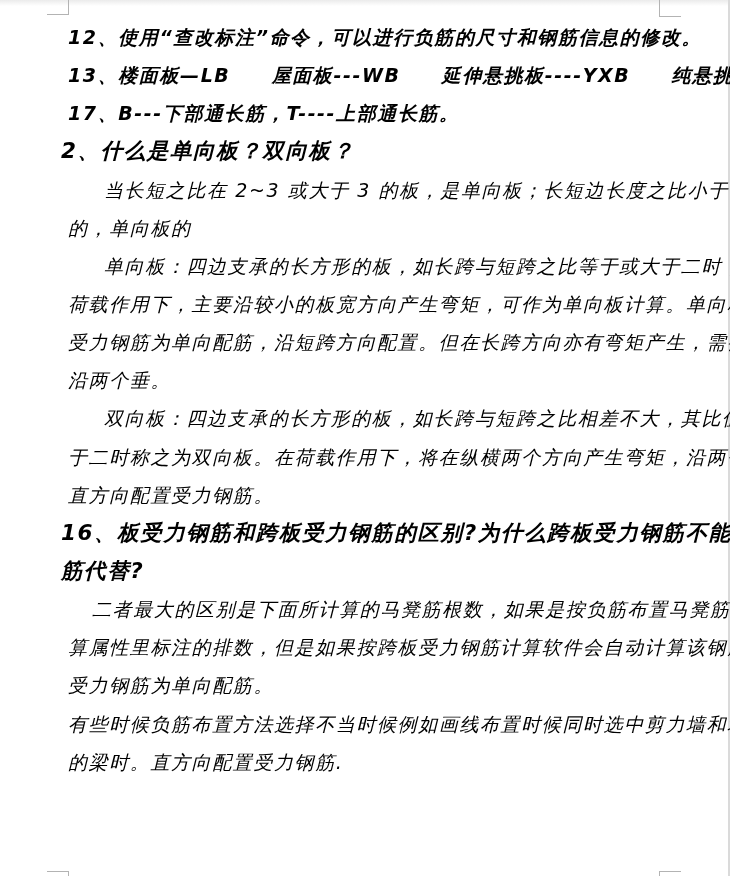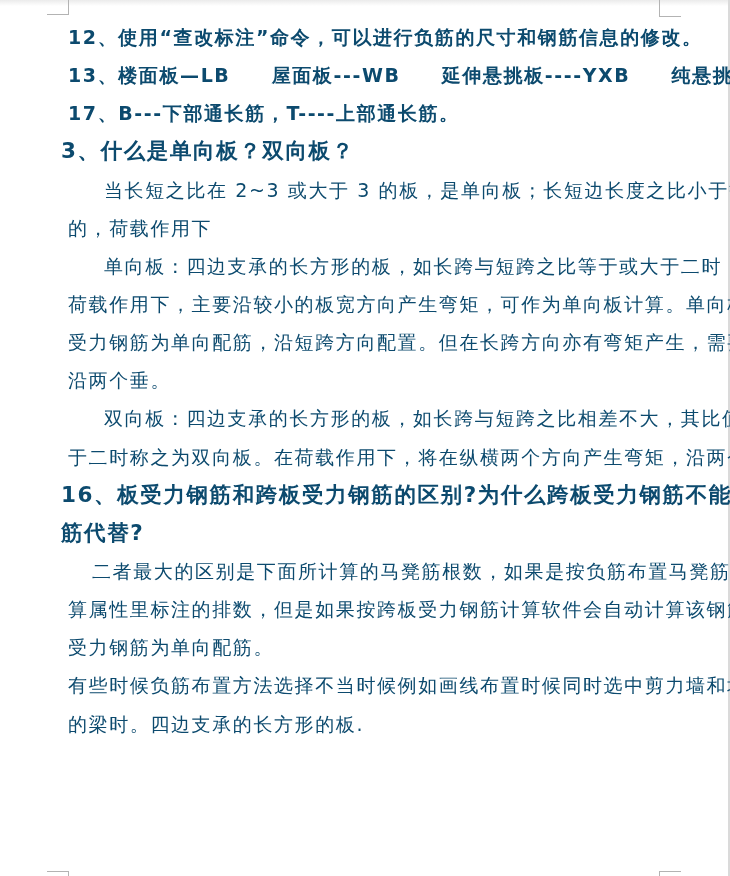--- a/index.html
+++ b/index.html
@@ -14,22 +14,23 @@
   .edge-right{position:absolute;top:0;right:0;width:2px;height:876px;background:#dadada;}
   
   .mark{position:absolute;border:0 solid #b3b3b3;}
   .mark.tl{left:47px;top:0;width:21px;height:14px;border-right-width:1px;border-bottom-width:1px;}
   .mark.tr{left:659px;top:0;width:21px;height:16px;border-left-width:1px;border-bottom-width:1px;}
   .mark.bl{left:47px;top:871px;width:21px;height:4px;border-right-width:1px;border-top-width:1px;}
   .mark.br{left:659px;top:871px;width:21px;height:4px;border-left-width:1px;border-top-width:1px;}
   
   .doc{
     position:absolute;left:68px;top:18px;width:600px;
-    color:#0c4a6e;font-size:19px;line-height:38.15px;letter-spacing:1.6px;
+    color:#000000;font-size:19px;line-height:38.15px;letter-spacing:1.6px;
     white-space:nowrap;
+    font-style:italic;
   }
   .line{height:38.15px;}
   .item{font-weight:bold;}
   .heading{font-weight:bold;font-size:21.5px;margin-left:-7px;line-height:38.15px;}
   .indent-2{padding-left:36px;}
   .indent-15{padding-left:24px;}
 </style>
 </head>
 <body>
 
@@ -38,29 +39,30 @@
 
 <div class="mark tl"></div>
 <div class="mark tr"></div>
 <div class="mark bl"></div>
 <div class="mark br"></div>
 
 <div class="doc">
   <div class="line item">12、使用“查改标注”命令，可以进行负筋的尺寸和钢筋信息的修改。</div>
   <div class="line item">13、楼面板—LB　　屋面板---WB　　延伸悬挑板----YXB　　纯悬挑板----XB</div>
   <div class="line item">17、B---下部通长筋，T----上部通长筋。</div>
-  <div class="line heading">3、什么是单向板？双向板？</div>
+  <div class="line heading">2、什么是单向板？双向板？</div>
   <div class="line indent-2">当长短之比在 2~3 或大于 3 的板，是单向板；长短边长度之比小于等于 2</div>
-  <div class="line">的，荷载作用下</div>
+  <div class="line">的，单向板的</div>
   <div class="line indent-2">单向板：四边支承的长方形的板，如长跨与短跨之比等于或大于二时，大</div>
   <div class="line">荷载作用下，主要沿较小的板宽方向产生弯矩，可作为单向板计算。单向板的</div>
   <div class="line">受力钢筋为单向配筋，沿短跨方向配置。但在长跨方向亦有弯矩产生，需要配</div>
   <div class="line">沿两个垂。</div>
   <div class="line indent-2">双向板：四边支承的长方形的板，如长跨与短跨之比相差不大，其比值小</div>
   <div class="line">于二时称之为双向板。在荷载作用下，将在纵横两个方向产生弯矩，沿两个垂</div>
+  <div class="line">直方向配置受力钢筋。</div>
   <div class="line heading">16、板受力钢筋和跨板受力钢筋的区别?为什么跨板受力钢筋不能用负</div>
   <div class="line heading">筋代替?</div>
   <div class="line indent-15">二者最大的区别是下面所计算的马凳筋根数，如果是按负筋布置马凳筋只计</div>
   <div class="line">算属性里标注的排数，但是如果按跨板受力钢筋计算软件会自动计算该钢筋下</div>
   <div class="line">受力钢筋为单向配筋。</div>
   <div class="line">有些时候负筋布置方法选择不当时候例如画线布置时候同时选中剪力墙和墙上</div>
-  <div class="line">的梁时。四边支承的长方形的板.</div>
+  <div class="line">的梁时。直方向配置受力钢筋.</div>
 </div>
 
 </body></html>

